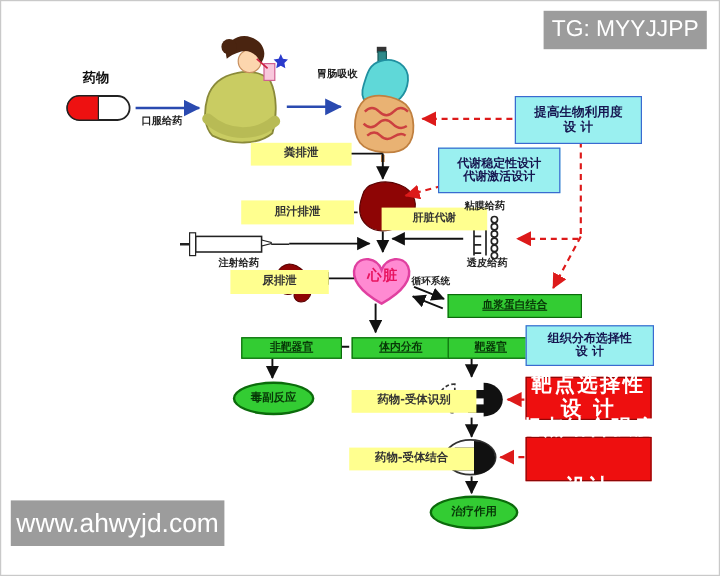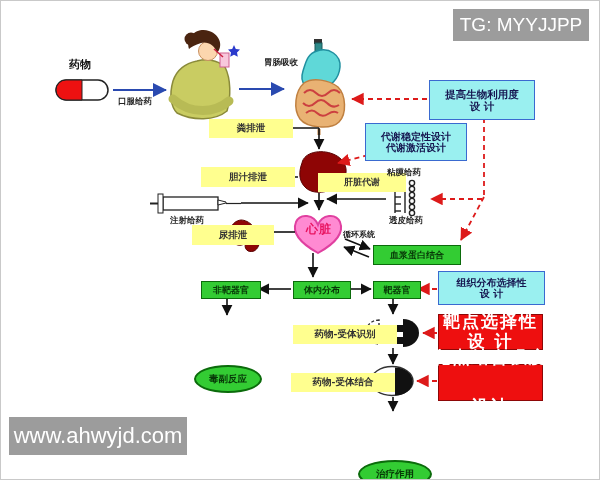--- a/index.html
+++ b/index.html
@@ -7,23 +7,23 @@
     position:relative;width:600px;height:480px;background:#ffffff;
     border:1px solid #c9c9c9;box-sizing:border-box;overflow:hidden;
     font-family:"DejaVu Sans","Liberation Sans",sans-serif;
   }
   .stage svg.wires{position:absolute;left:0;top:0;z-index:1;}
   .lbl{position:absolute;z-index:3;display:flex;align-items:center;justify-content:center;
        text-align:center;font-weight:bold;color:#222;line-height:1.15;white-space:nowrap;}
   .plain{background:transparent;font-size:10px;color:#111;}
   .ybox{background:var(--yellow,#ffff8f);font-size:9.5px;color:#333;padding:1px 18px;}
   .gbox{background:var(--green,#33cc33);border:1px solid var(--green-dark,#0b6b0b);
-        font-size:9px;color:#073807;padding:0 2px;}
+        font-size:9px;color:#073807;padding:0 14px;text-decoration:underline;}
   .gell{background:var(--green,#33cc33);border:2px solid var(--green-dark,#0b6b0b);
-        border-radius:50%;font-size:9.5px;color:#073807;margin-top:47px;}
+        border-radius:50%;font-size:9.5px;color:#073807;}
   .cbox{background:var(--cyan,#9af0f0);border:1.5px solid var(--cyan-border,#3a6ad0);
         font-size:10.5px;color:#161650;flex-direction:column;}
   .rbox{background:var(--red,#ee0f0f);border:1px solid #8d0707;font-size:17px;
         color:#ffffff;flex-direction:column;letter-spacing:2px;}
   .graybox{background:var(--gray,#9c9c9c);color:#ffffff;font-weight:normal;
         font-family:"Liberation Sans",sans-serif;}
   .heart-txt{font-size:12px;color:#e8135f;letter-spacing:1px;}
   .small{font-size:8.5px;font-weight:bold;color:#222;}
 </style>
 </head>
@@ -166,21 +166,21 @@
   <div class="lbl plain" style="left:57px;top:57px;width:44px;height:14px;font-size:11px;">药物</div>
 
   <div class="lbl small" style="left:107px;top:94px;width:54px;height:13px;">口服给药</div>
 
   <div class="lbl small" style="left:256px;top:55px;width:48px;height:13px;">胃肠吸收</div>
 
   <div class="lbl ybox" style="left:208px;top:118px;width:48px;height:17px;">粪排泄</div>
 
   <div class="lbl ybox" style="left:200px;top:166px;width:58px;height:18px;">胆汁排泄</div>
 
-  <div class="lbl small" style="left:158px;top:213px;width:56px;height:13px;">注射给药</div>
+  <div class="lbl small" style="left:170px;top:213px;width:56px;height:13px;">注射给药</div>
 
   <div class="lbl ybox" style="left:191px;top:224px;width:46px;height:18px;">尿排泄</div>
 
   <div class="lbl ybox" style="left:317px;top:172px;width:52px;height:17px;font-size:9px;">肝脏代谢</div>
 
   <div class="lbl heart-txt" style="left:298px;top:222px;width:40px;height:14px;">心脏</div>
 
   <div class="lbl small" style="left:336px;top:228px;width:44px;height:12px;font-size:8px;">循环系统</div>
 
   <div class="lbl small" style="left:379px;top:166px;width:48px;height:12px;">粘膜给药</div>

